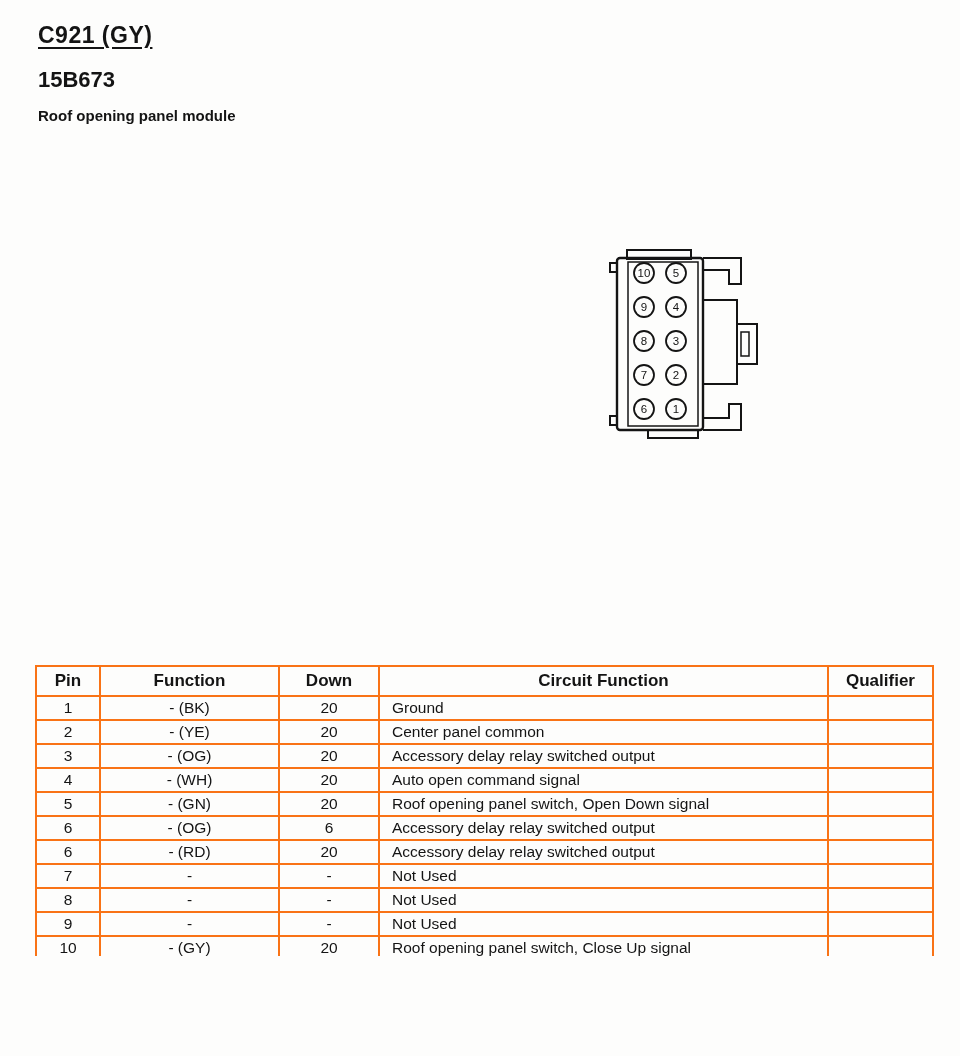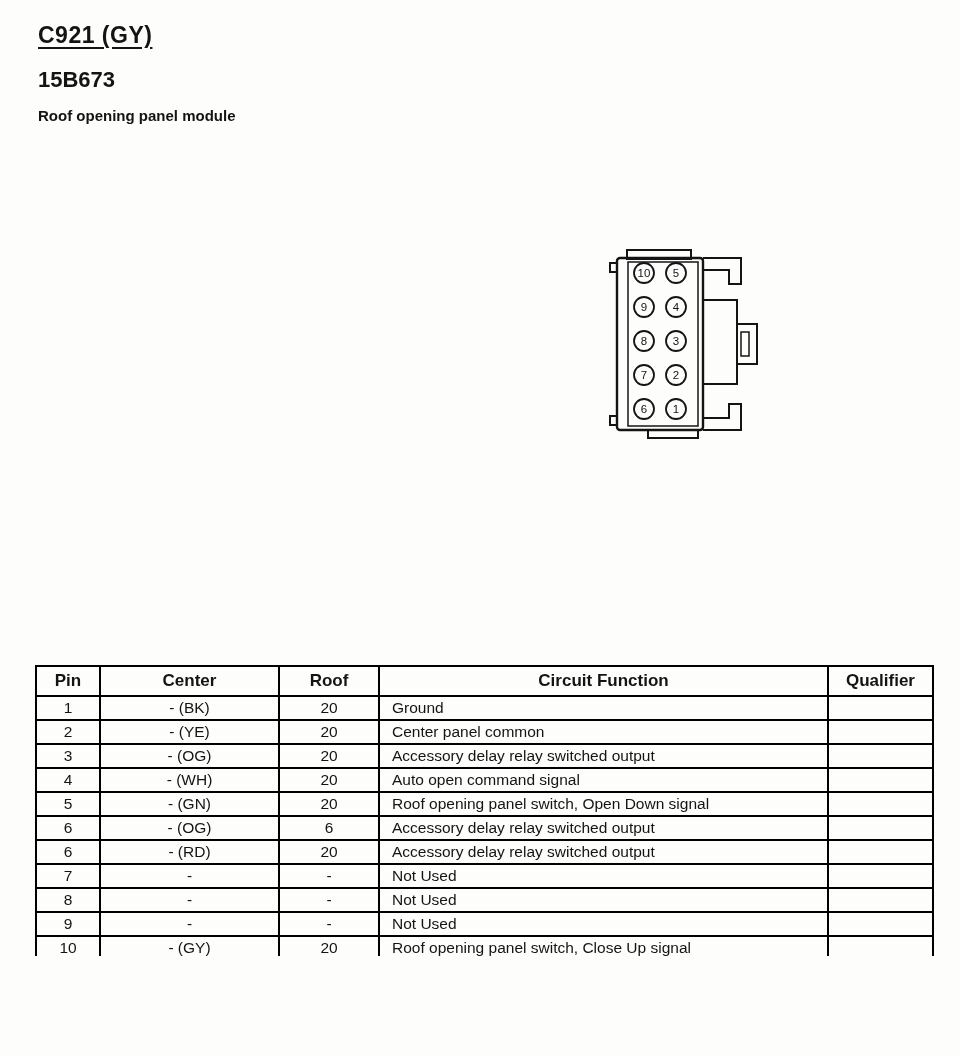--- a/index.html
+++ b/index.html
@@ -27,21 +27,21 @@
   }
 
   .connector-wrap { position: absolute; left: 603px; top: 242px; width: 165px; height: 200px; }
   .pin-num { font-size: 11.5px; fill: #141414; font-family: "Liberation Sans", sans-serif; }
 
   table.pinout {
     position: absolute; left: 35px; top: 665px; width: 897px;
     border-collapse: collapse; table-layout: fixed;
   }
   .pinout th, .pinout td {
-    border: 2px solid #000000;
+    border: 2px solid #f97316;
     overflow: hidden; white-space: nowrap;
   }
   .pinout th {
     font-size: 17px; font-weight: 700; height: 30px;
     text-align: center; padding: 1px 4px; background: #fdfdfc;
   }
   .pinout td {
     font-size: 15.5px; height: 24px; padding: 1px 5px;
     text-align: center; background: #fdfdfc;
   }
@@ -118,22 +118,22 @@
     <colgroup>
       <col style="width:64px">
         <col style="width:179px">
         <col style="width:100px">
         <col style="width:449px">
         <col style="width:105px">
     </colgroup>
     <thead>
       <tr>
         <th>Pin</th>
-        <th>Center</th>
-        <th>Roof</th>
+        <th>Function</th>
+        <th>Down</th>
         <th>Circuit Function</th>
         <th>Qualifier</th>
       </tr>
     </thead>
     <tbody>
       <tr>
         <td class="c-pin">1</td>
         <td class="c-circuit">- (BK)</td>
         <td class="c-gauge">20</td>
         <td class="c-func">Ground</td>

